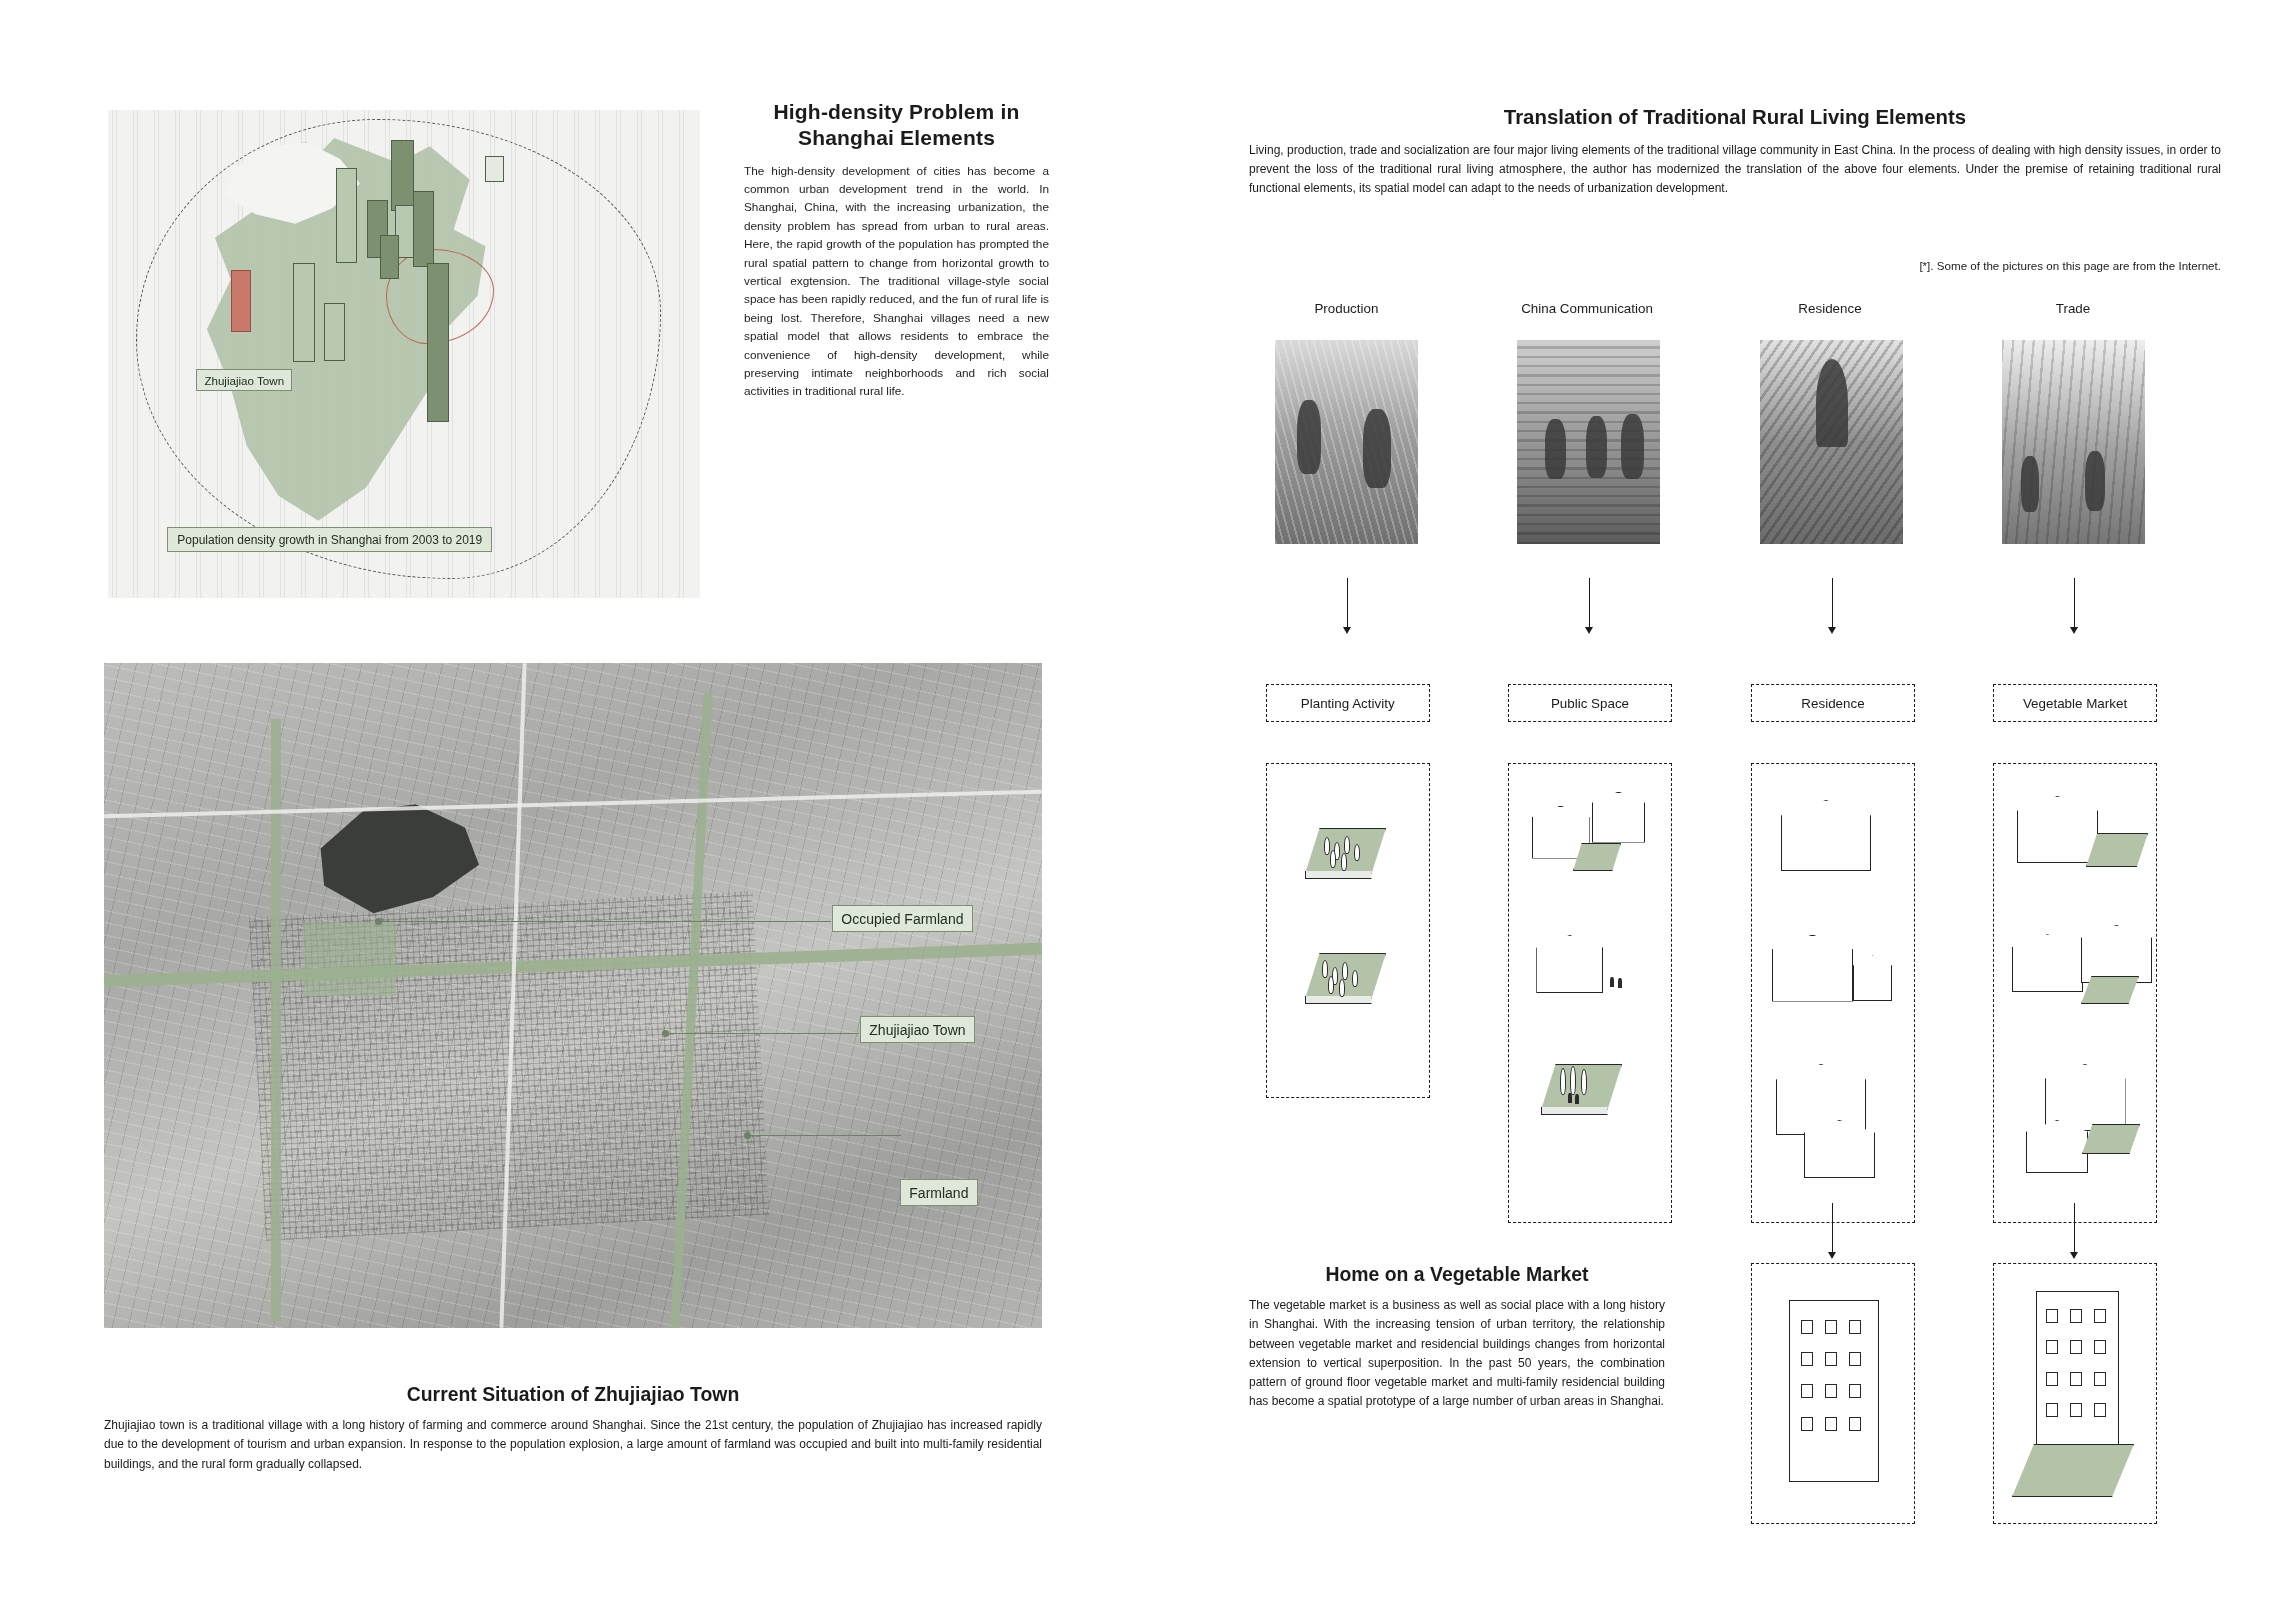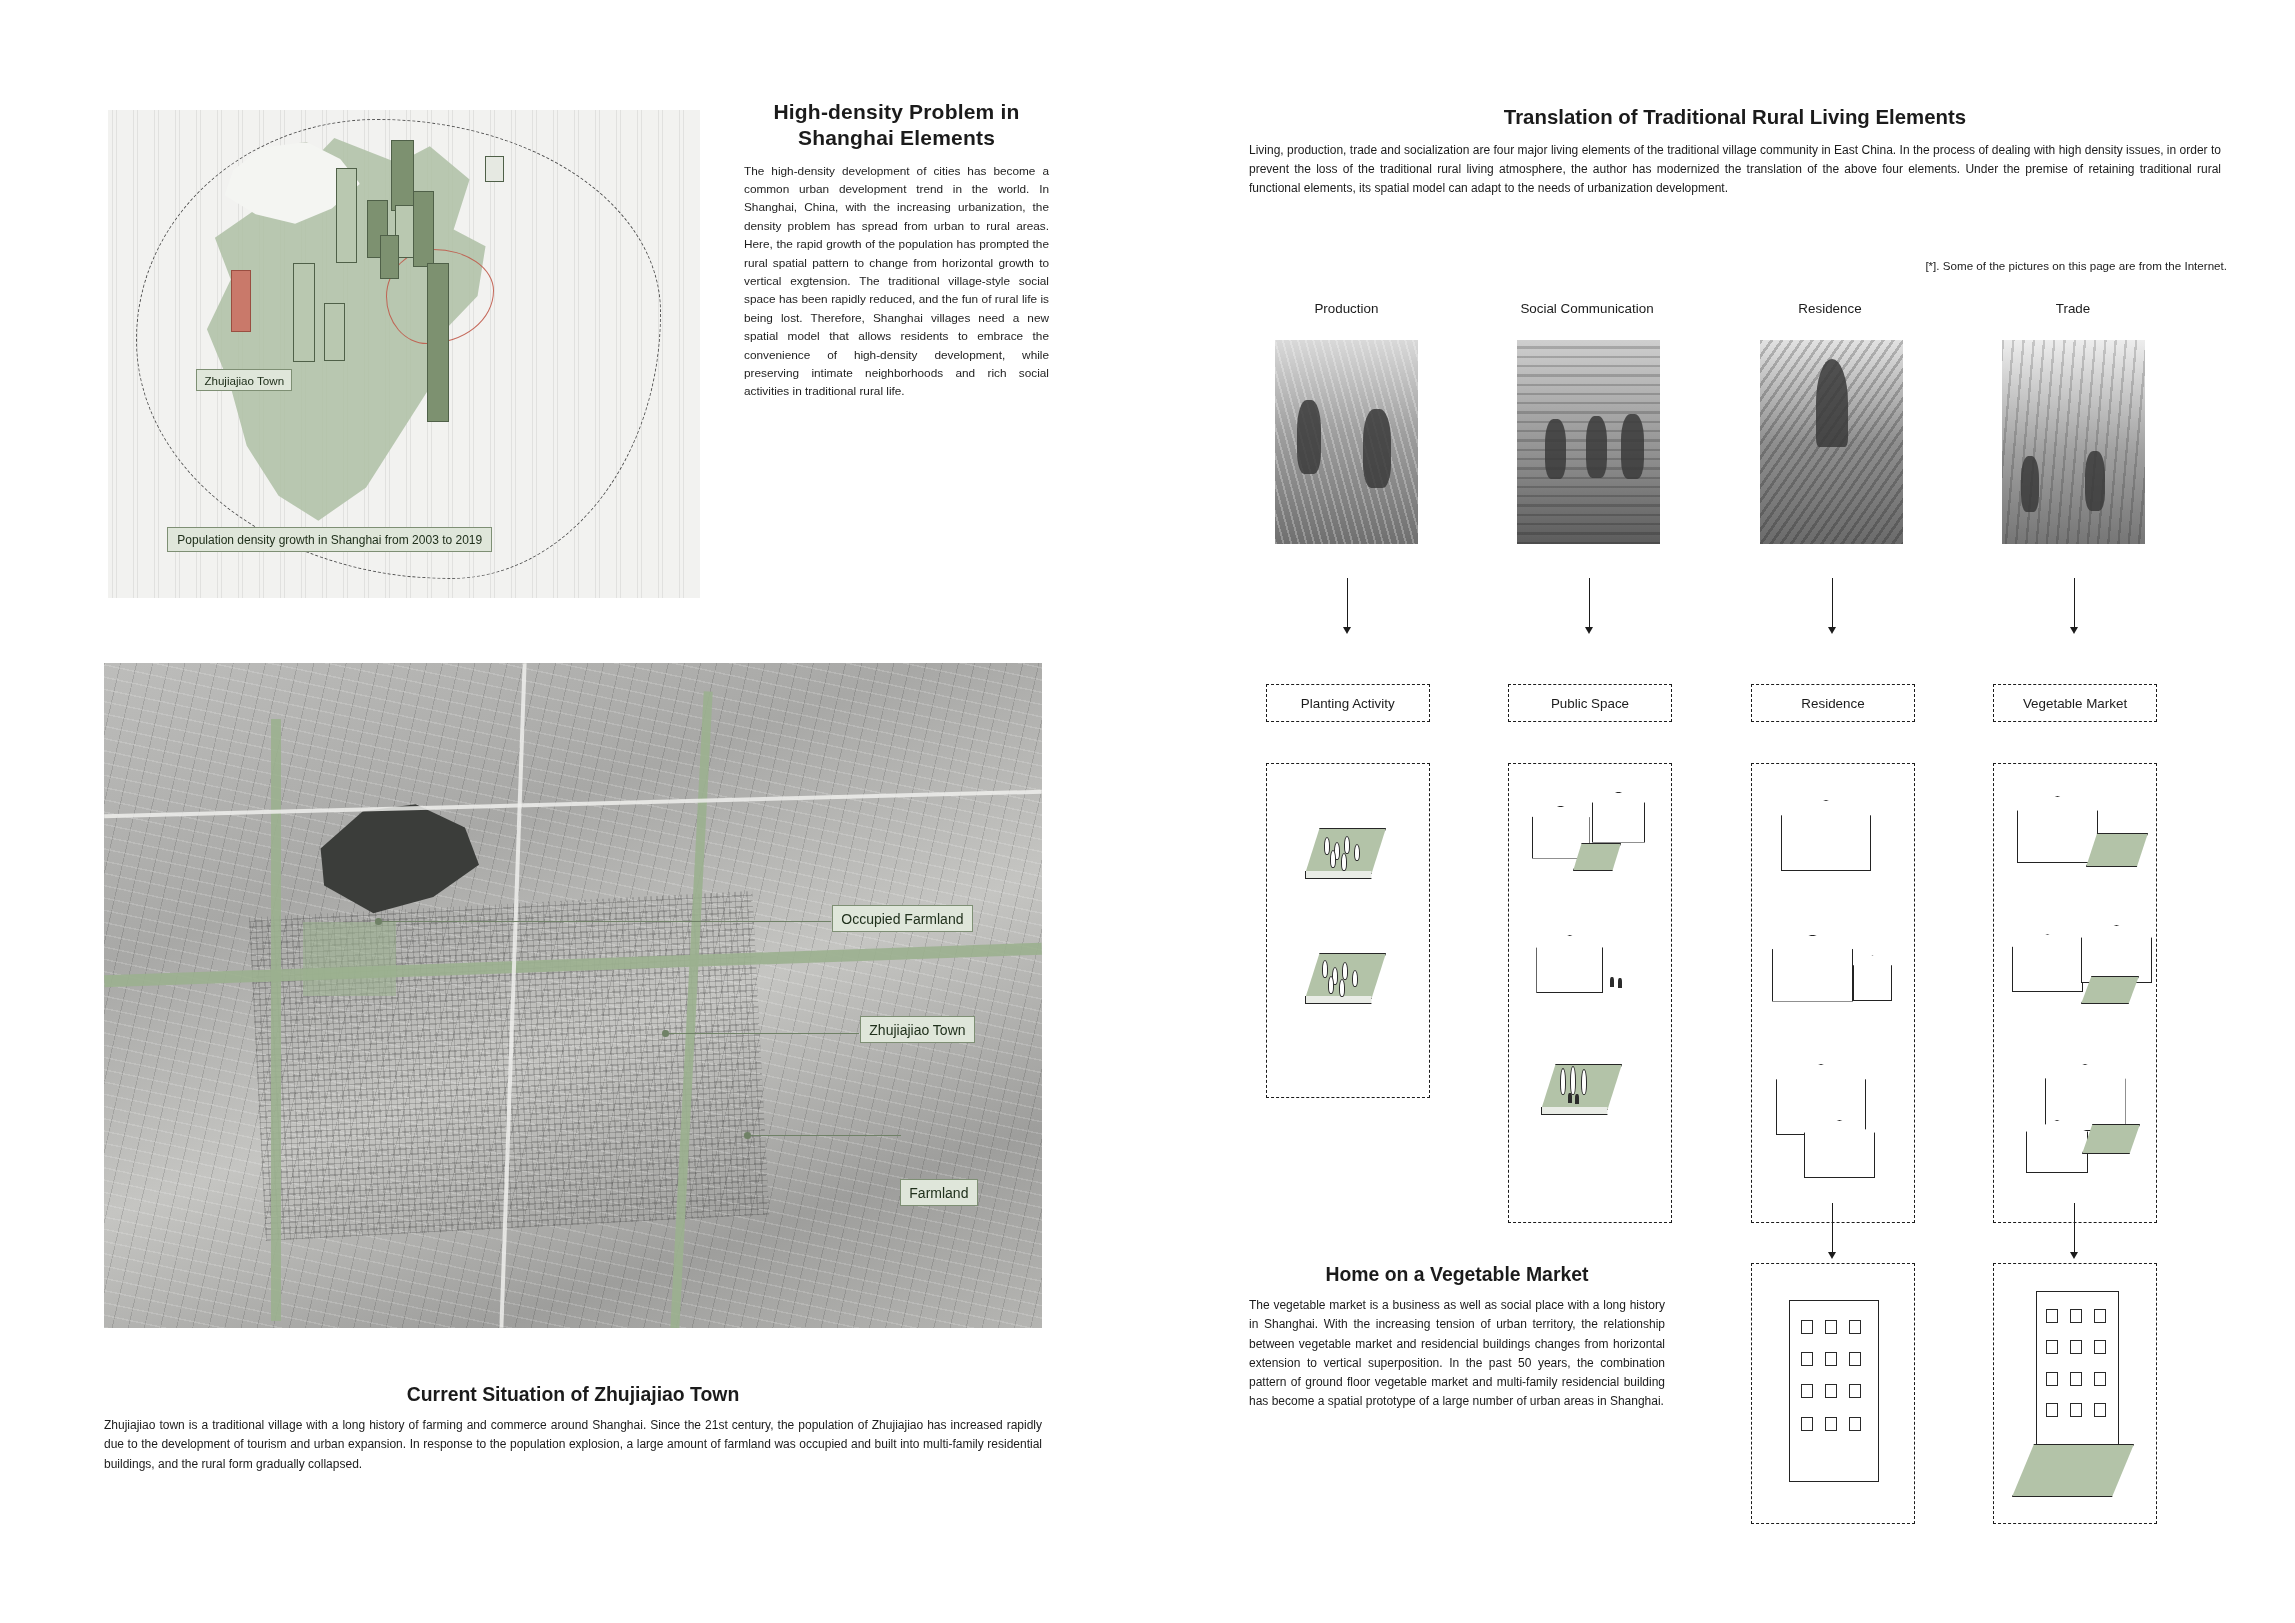--- a/index.html
+++ b/index.html
@@ -103,21 +103,21 @@
   #bottom-text{position:absolute;left:104px;top:1383px;width:938px;}
   #bottom-text h2{margin:0 0 10.2px 0;font-size:19.4px;text-align:center;font-weight:bold;}
   #bottom-text p{margin:0;font-size:12px;line-height:1.6;text-align:justify;}
 
   
   #right-col{position:absolute;left:1249px;top:0;width:1046px;height:1623px;}
   #trans-head{position:absolute;left:0;top:106px;width:972px;}
   #trans-head h2{margin:0 0 12px 0;font-size:20.4px;text-align:center;font-weight:bold;}
   #trans-head p{margin:0;font-size:12px;line-height:1.58;text-align:justify;}
   #internet-note{
-    position:absolute;left:6px;top:259px;width:972px;text-align:right;
+    position:absolute;left:0;top:259px;width:972px;text-align:right;
     font-size:11.6px;color:#222;
   }
 
   .col-head{position:absolute;font-size:13.4px;text-align:center;}
   .photo{
     position:absolute;width:143px;height:204px;overflow:hidden;background:#8d8d8d;
     filter:grayscale(1);
   }
   .photo .p1{position:absolute;inset:0;background:
      repeating-linear-gradient(75deg, rgba(255,255,255,.25) 0 1.9px, rgba(0,0,0,0) 1.9px 7.4px),
@@ -235,21 +235,21 @@
 
 <div class="panel" id="right-col">
 
   <div id="trans-head">
     <h2>Translation of Traditional Rural Living Elements</h2>
     <p>Living, production, trade and socialization are four major living elements of the traditional village community in East China. In the process of dealing with high density issues, in order to prevent the loss of the traditional rural living atmosphere, the author has modernized the translation of the above four elements. Under the premise of retaining traditional rural functional elements, its spatial model can adapt to the needs of urbanization development.</p>
   </div>
   <div id="internet-note">[*]. Some of the pictures on this page are from the Internet.</div>
 
   <div class="col-head" style="left:-4.6px;top:301px;width:204px;">Production</div>
-  <div class="col-head" style="left:236px;top:301px;width:204px;">Social Communication</div>
+  <div class="col-head" style="left:236px;top:301px;width:204px;">China Communication</div>
   <div class="col-head" style="left:479px;top:301px;width:204px;">Residence</div>
   <div class="col-head" style="left:722px;top:301px;width:204px;">Trade</div>
 
   <div class="photo" style="left:26px;top:340px;">
     <div class="p1"></div>
     <div class="fig" style="left:22px;top:60px;width:24px;height:74px;"></div>
     <div class="fig" style="left:88px;top:69px;width:28px;height:79px;"></div>
   </div>
   <div class="photo" style="left:268px;top:340px;">
     <div class="p2"></div>

